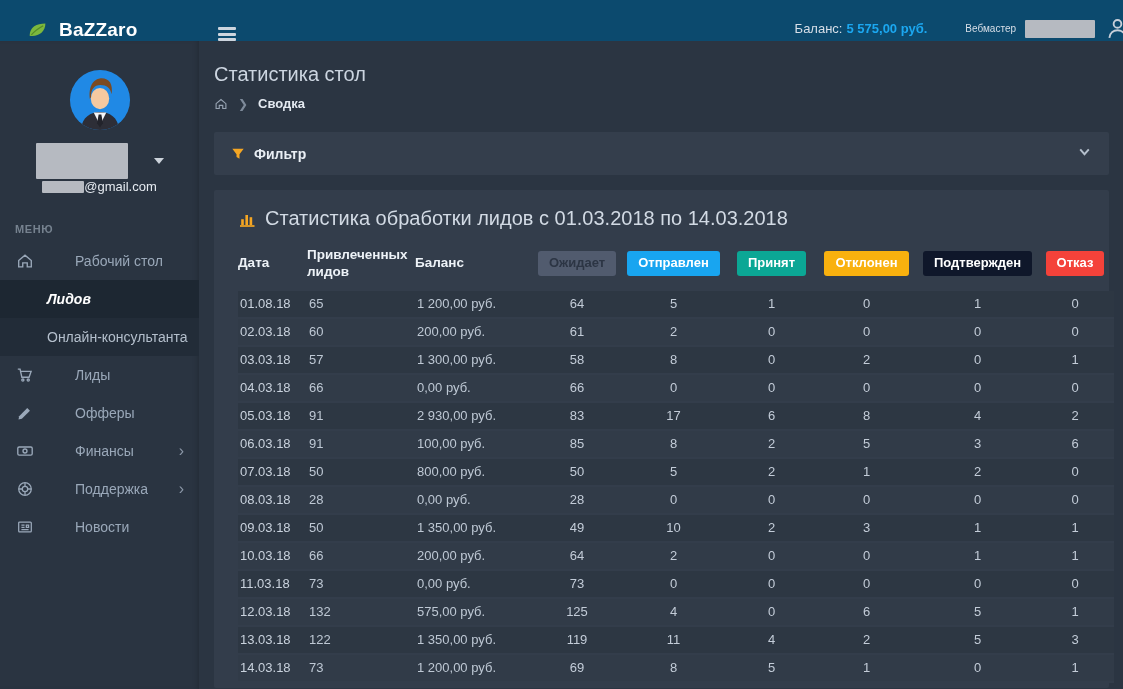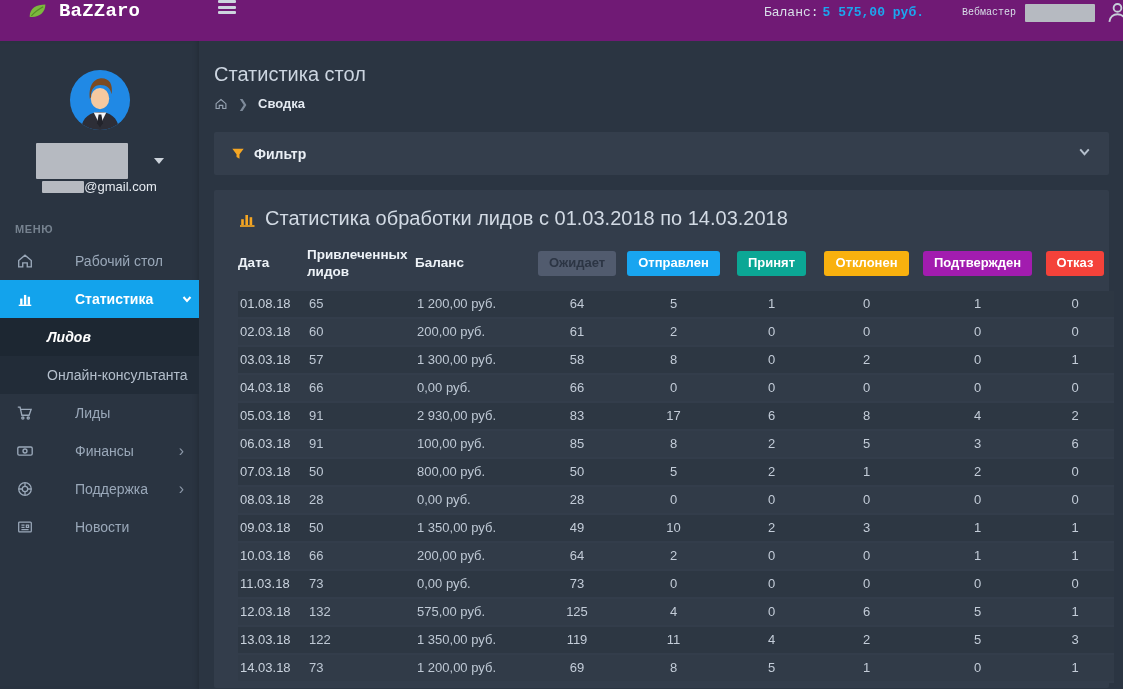--- a/index.html
+++ b/index.html
@@ -1,20 +1,20 @@
 <!DOCTYPE html>
 <html><head>
 <meta charset="utf-8">
 <style>
   * { box-sizing: border-box; }
   html,body { margin:0; padding:0; width:1123px; height:689px; overflow:hidden; }
   body { background:#2b3542; font-family:"Liberation Sans", sans-serif; color:#cfd6df; position:relative; }
 
   
-  .topbar { position:absolute; top:0; left:0; width:100%; height:41px; background:#701a75; display:flex; align-items:flex-start; z-index:5;font-family:Liberation Mono, monospace; }
+  .topbar { position:absolute; top:0; left:0; width:100%; height:41px; background:#0c4a6e; display:flex; align-items:flex-end; z-index:5; }
   .brand { width:199px; flex:0 0 199px; display:flex; align-items:center; gap:11px; padding-left:27px; }
   .brand-name { color:#ffffff; font-size:19px; font-weight:700; letter-spacing:.2px; }
   .hamburger { margin-left:19px; width:18px; height:14px; display:flex; flex-direction:column; justify-content:space-between; cursor:pointer; }
   .hamburger span { display:block; height:3px; background:#cdd5de; border-radius:1px; }
   .topbar-right { margin-left:auto; display:flex; align-items:center; }
   .balance { font-size:13px; color:#d8dfe8; }
   .balance .val { color:#1ba7f0; font-weight:700; margin-left:4px; }
   .webmaster { margin-left:38px; font-size:10px; color:#d8dfe8; display:flex; align-items:center; gap:9px; }
   .redact { background:#b6bac1; border-radius:1px; display:inline-block; }
   .redact-name { width:70px; height:18px; }
@@ -134,49 +134,41 @@
   <div class="menu-label">МЕНЮ</div>
   <nav id="menu">
       <div class="menu-item">
         <span class="mi-icon">
           <svg viewBox="0 0 20 20" fill="none" stroke="currentColor" stroke-width="1.5">
             <path d="M3 9.5 L10 3.5 L17 9.5 V16.5 H12.5 V12 H7.5 V16.5 H3 Z"></path>
           </svg>
         </span>
         <span class="mi-label">Рабочий стол</span>
       </div>
-      <div class="menu-item active">
-        <span class="mi-icon">
-          <svg viewBox="0 0 20 20">
-            <path d="M3 17 H17" stroke="currentColor" stroke-width="1.5"></path>
-            <rect x="4.6" y="9.5" width="2.6" height="7" fill="currentColor"></rect>
-            <rect x="8.8" y="5.5" width="2.6" height="11" fill="currentColor"></rect>
-            <rect x="13" y="7.5" width="2.6" height="9" fill="currentColor"></rect>
-          </svg>
-        </span>
-        <span class="mi-label">Статистика</span>
-        <span class="mi-arrow down">
-          <svg width="12" height="12" viewBox="0 0 12 12" fill="none" stroke="currentColor" stroke-width="2">
-            <path d="M2.5 4 L6 8 L9.5 4"></path>
-          </svg>
-        </span>
-      </div>
       <div class="submenu">
         <div class="submenu-item active">Лидов</div>
         <div class="submenu-item">Онлайн-консультанта</div>
       </div>
       <div class="menu-item">
         <span class="mi-icon">
           <svg viewBox="0 0 20 20" fill="none" stroke="currentColor" stroke-width="1.5">
             <path d="M2 3.5 H4.5 L6.5 12.5 H14.5 L16.8 6 H5.2"></path>
             <circle cx="7.6" cy="15.6" r="1.2"></circle>
             <circle cx="13.6" cy="15.6" r="1.2"></circle>
           </svg>
         </span>
         <span class="mi-label">Лиды</span>
+      </div>
+      <div class="menu-item">
+        <span class="mi-icon">
+          <svg viewBox="0 0 20 20">
+            <path d="M3.5 13.5 L12.5 4.5 L15.5 7.5 L6.5 16.5 L2.8 17.2 Z" fill="currentColor"></path>
+          </svg>
+        </span>
+        <span class="mi-label">Офферы</span>
       </div>
       <div class="menu-item">
         <span class="mi-icon">
           <svg viewBox="0 0 20 20" fill="none" stroke="currentColor" stroke-width="1.5">
             <rect x="2" y="5.5" width="16" height="9" rx="1.5"></rect>
             <circle cx="10" cy="10" r="2.2"></circle>
           </svg>
         </span>
         <span class="mi-label">Финансы</span>
         <span class="mi-arrow right">›</span>
@@ -258,21 +250,21 @@
       </colgroup>
       <thead>
           <tr id="thead-row">
             <th class="txt">Дата</th>
             <th class="txt">Привлеченных лидов</th>
             <th class="txt">Баланс</th>
             <th><span class="badge" style="background: rgb(81, 91, 110); color: rgb(44, 53, 68);">Ожидает</span></th>
             <th><span class="badge" style="background: rgb(24, 165, 240); color: rgb(255, 255, 255);">Отправлен</span></th>
             <th><span class="badge" style="background: rgb(11, 167, 149); color: rgb(255, 255, 255);">Принят</span></th>
             <th><span class="badge" style="background: rgb(249, 177, 14); color: rgb(255, 255, 255);">Отклонен</span></th>
-            <th><span class="badge" style="background: #a21caf; color: rgb(255, 255, 255);">Подтвержден</span></th>
+            <th><span class="badge" style="background: #0f172a; color: rgb(255, 255, 255);">Подтвержден</span></th>
             <th><span class="badge" style="background: rgb(244, 66, 58); color: rgb(255, 255, 255);">Отказ</span></th>
           </tr>
         </thead>
       <tbody id="tbody">
           <tr>
             <td class="date">01.08.18</td>
             <td class="">65</td>
             <td class="">1 200,00 руб.</td>
             <td class="c">64</td>
             <td class="c">5</td>

